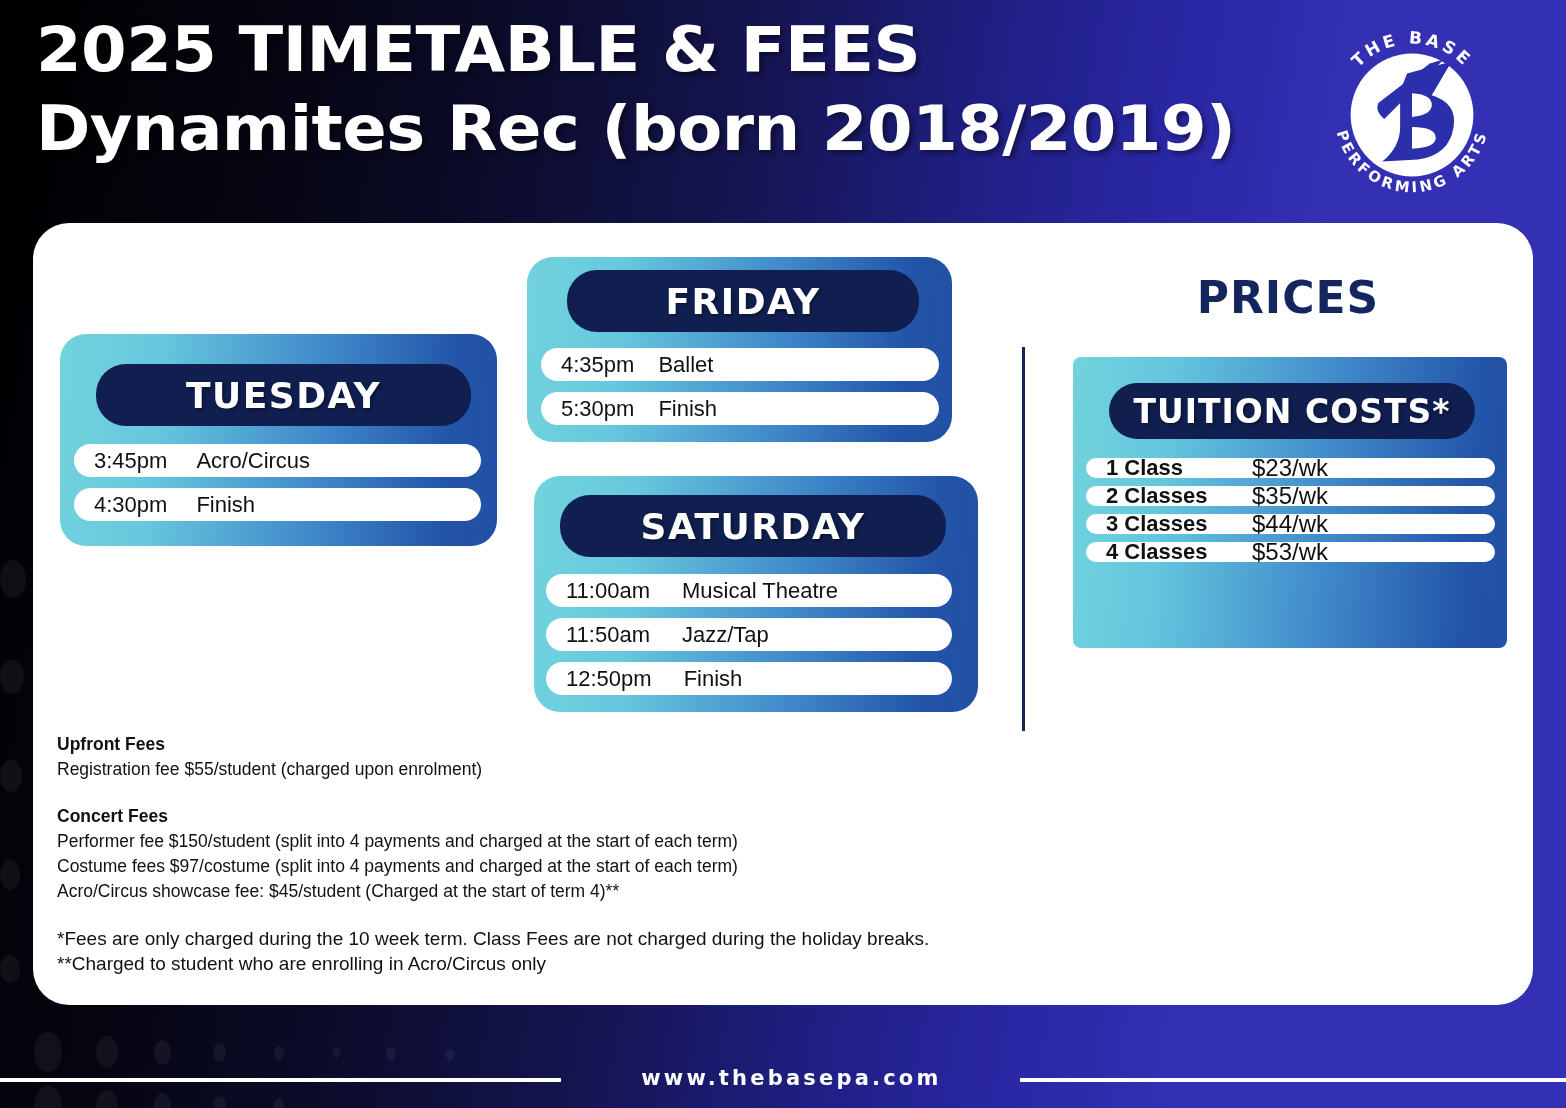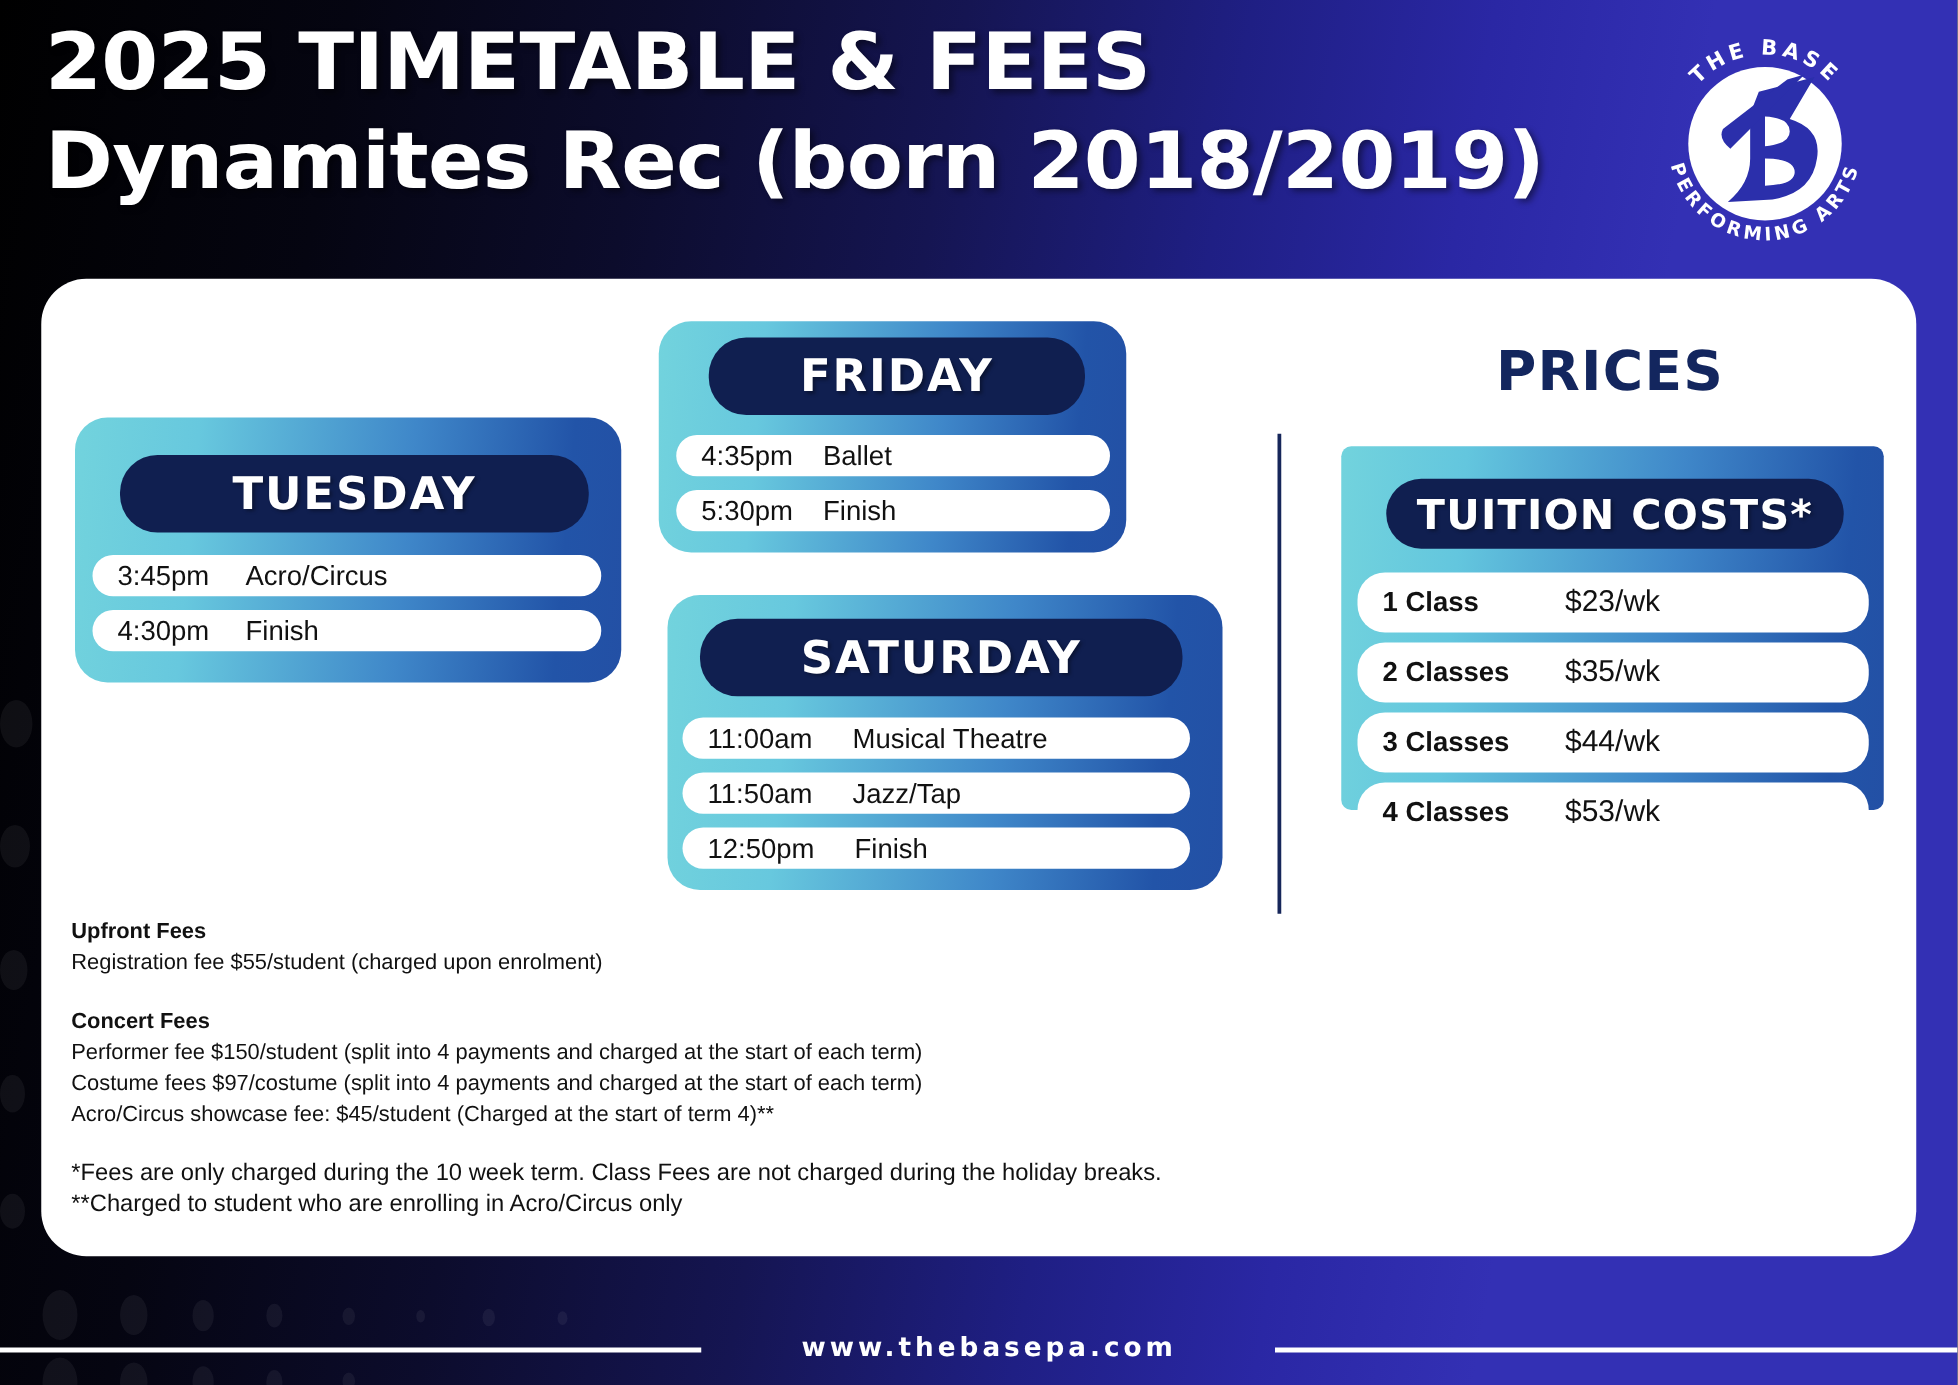--- a/index.html
+++ b/index.html
@@ -103,21 +103,21 @@
   }
 
   
   #tuesday { left:60px; top:334px; width:437px; height:212px; }
   #tuesday .day-head { margin:30px 26px 0 36px; }
   #tuesday .rows { margin:18px 16px 0 14px; }
   #tuesday .rows .row-pill + .row-pill { margin-top:11px; }
   #tuesday .row-act { margin-left:29px; }
 
   
-  #friday { left:527px; top:257px; width:374px; height:185px; }
+  #friday { left:527px; top:257px; width:425px; height:185px; }
   #friday .day-head { margin:13px 33px 0 40px; }
   #friday .rows { margin:16px 13px 0 14px; }
   #friday .rows .row-pill + .row-pill { margin-top:11px; }
   #friday .row-act { margin-left:24px; }
 
   
   #saturday { left:534px; top:476px; width:444px; height:236px; }
   #saturday .day-head { margin:19px 32px 0 26px; }
   #saturday .rows { margin:17px 26px 0 12px; }
   #saturday .rows .row-pill + .row-pill { margin-top:11px; }
@@ -147,21 +147,21 @@
     left:1073px; top:357px; width:434px; height:291px;
     border-radius:8px;
     background:linear-gradient(95deg,#72d3dd 0%, #63c6de 22%, #3f87c9 60%, #2254a8 90%, #2350a5 100%);
   }
   #tuition .day-head {
     margin:26px 32px 0 36px;
     font-size:33px; height:56px; letter-spacing:1px;
   }
   #tuition .rows { margin:19px 12px 0 13px; }
   #tuition .rows .row-pill + .row-pill { margin-top:8px; }
-  #tuition .row-pill { height:48px; }
+  #tuition .row-pill { height:20px; }
   .price-label { font-weight:700; font-size:22px; color:#111; width:146px; flex:0 0 auto;}
   .price-value { font-weight:400; font-size:24px; color:#111; }
 
   
   .fees {
     position:absolute;
     left:57px; top:732px; width:900px;
     color:#111111;
     font-size:17.5px;
     line-height:25px;

